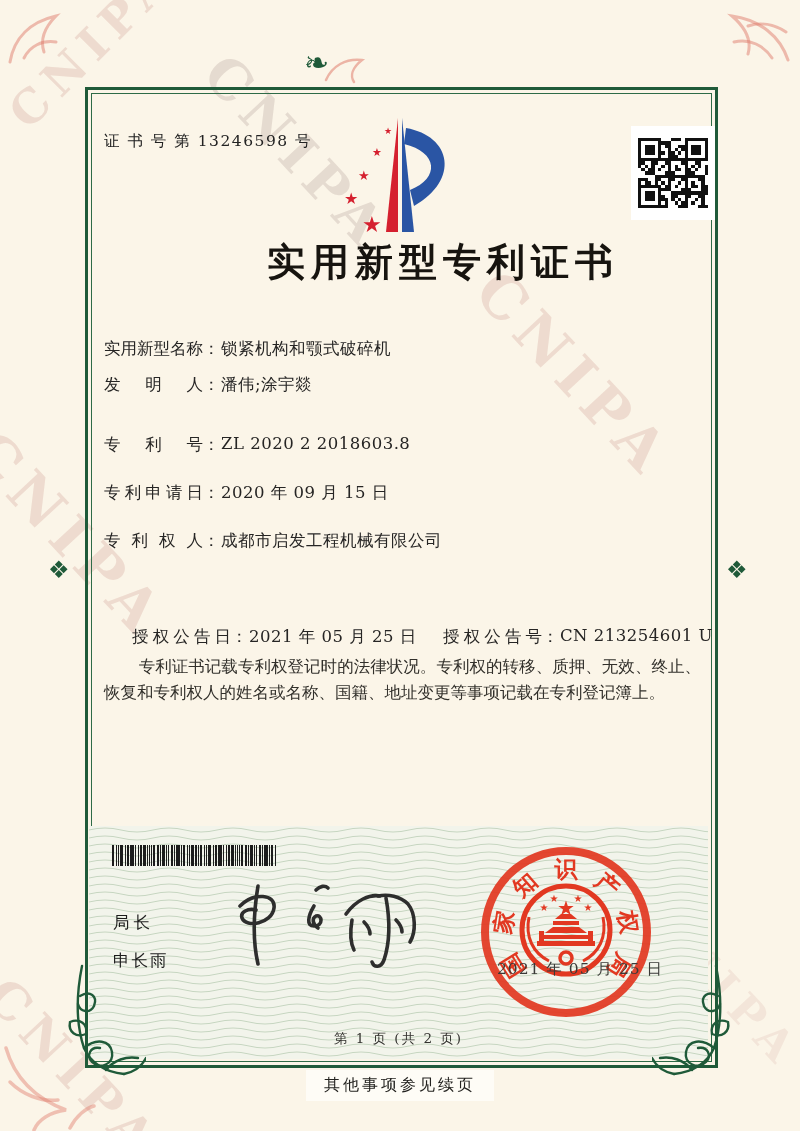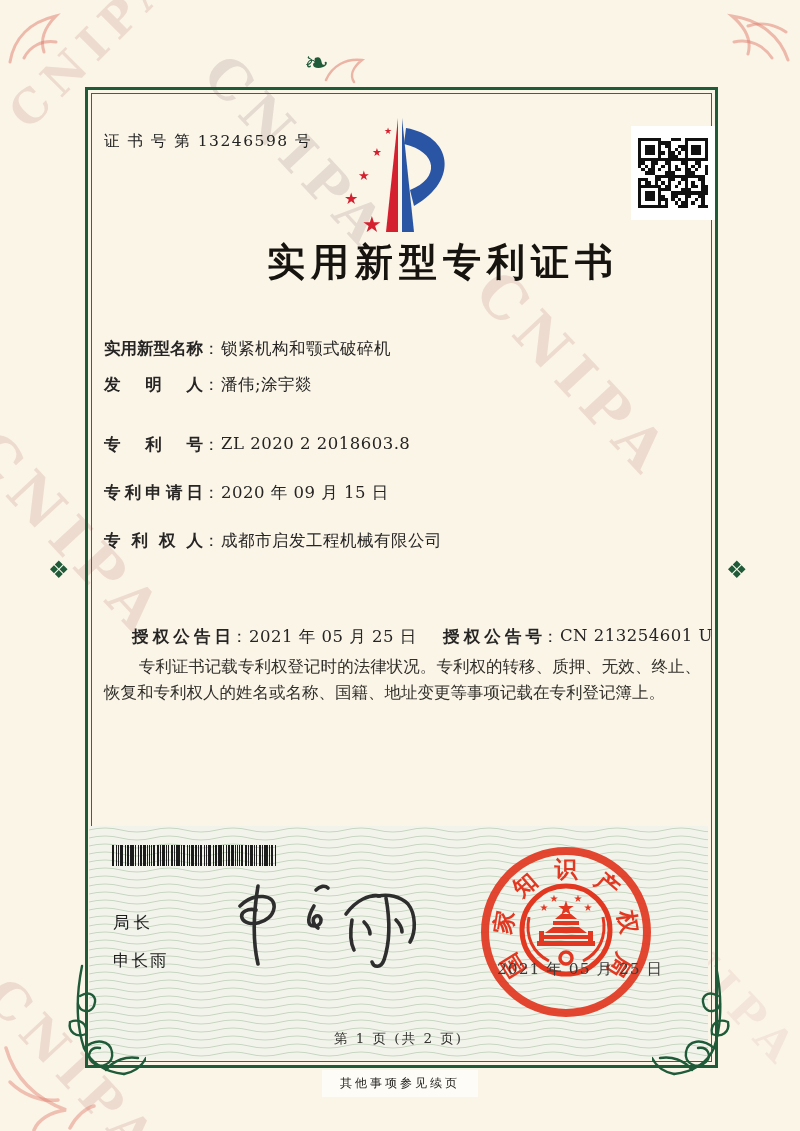--- a/index.html
+++ b/index.html
@@ -29,21 +29,21 @@
   .qr-pad{position:absolute;left:631px;top:126px;width:84px;height:94px;
           background:#ffffff;}
   .qr-pad svg{position:absolute;left:7px;top:12px;}
   
   .doc-title{position:absolute;left:85px;top:237px;width:716px;text-align:center;
              font-size:38px;font-weight:bold;letter-spacing:6px;color:#17140f;}
   
   .frow{position:absolute;left:104px;width:600px;height:26px;font-size:16.5px;
         color:#262524;white-space:nowrap;}
   .flabel{display:inline-block;width:99px;text-align:justify;text-align-last:justify;
-          vertical-align:top;font-weight:bold;}
+          vertical-align:top;}
   .fcolon{display:inline-block;width:18px;vertical-align:top;}
   .fvalue{letter-spacing:0.5px;}
   .fpair2{position:absolute;left:311px;top:0;}
   .fpair2 .flabel{width:99px;}
   
   .paras{position:absolute;left:104px;top:654px;width:597px;font-size:16.5px;
          line-height:26px;color:#32302b;text-align:justify;}
   .paras p{margin:0;text-indent:2.1em;}
   
   .barcode{position:absolute;left:112px;top:845px;width:214px;height:21px;
@@ -62,21 +62,21 @@
   .seal-char{position:absolute;left:calc(50% - 13px);top:calc(50% - 13px);
              width:26px;height:26px;line-height:26px;text-align:center;
              font-size:23px;font-weight:bold;color:#e23821;}
   .seal-emblem{position:absolute;left:36px;top:34px;}
   .seal-date{position:absolute;left:497px;top:959px;font-size:15.5px;
              letter-spacing:1px;color:#3a3a38;z-index:6;}
   
   .page-info{position:absolute;left:85px;top:1030px;width:627px;text-align:center;
              font-size:13.5px;letter-spacing:2px;color:#33322f;}
   .cont-note{position:absolute;left:50%;transform:translateX(-50%);top:1070px;
-             background:#fefcf6;padding:5px 18px;font-size:12px;
+             background:#fefcf6;padding:5px 18px;font-size:16px;
              letter-spacing:3px;color:#242320;}
 </style>
 </head>
 <body>
 
 <div class="page">
 
   <div class="wm" style="left:-14px;top:18px;transform:rotate(-45deg);font-size:46px;">CNIPA</div>
   <div class="wm" style="left:176px;top:120px;transform:rotate(47deg);color:rgba(180,160,152,0.30);">CNIPA</div>
   <div class="wm" style="left:446px;top:340px;transform:rotate(47deg);font-size:58px;">CNIPA</div>

